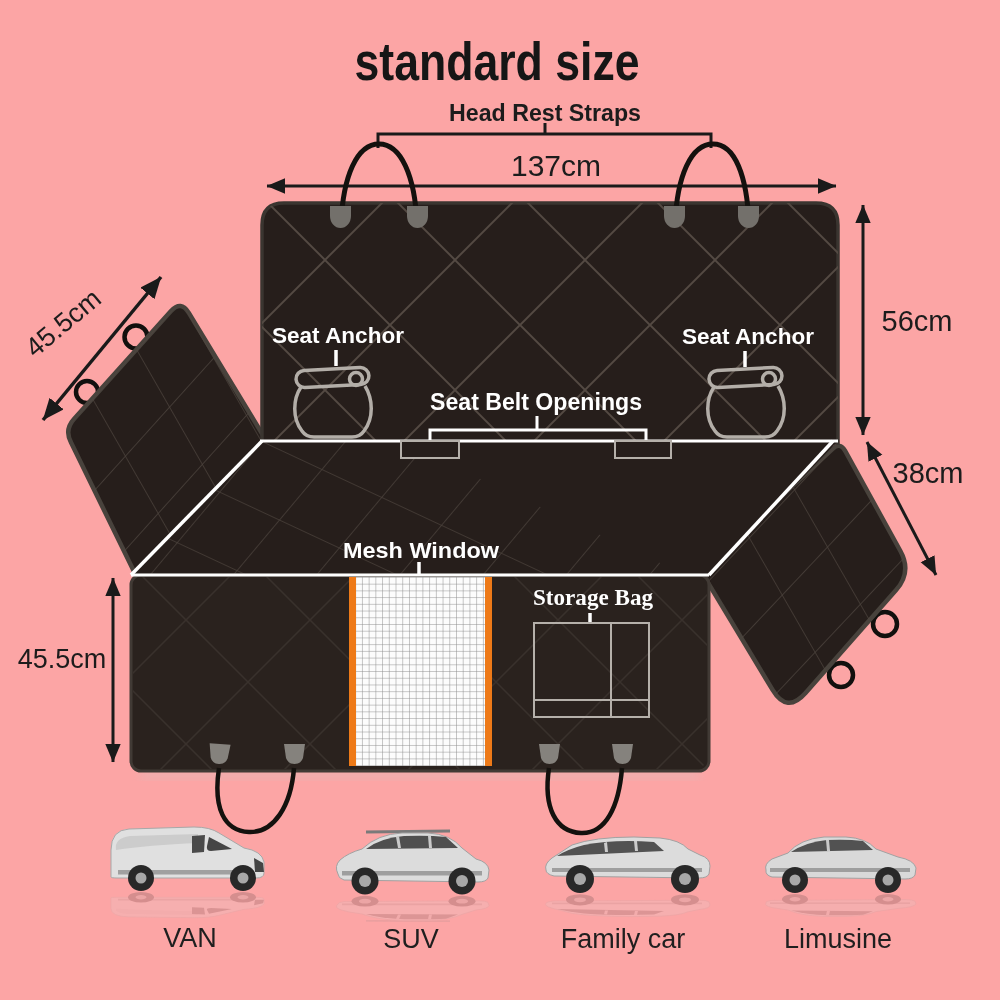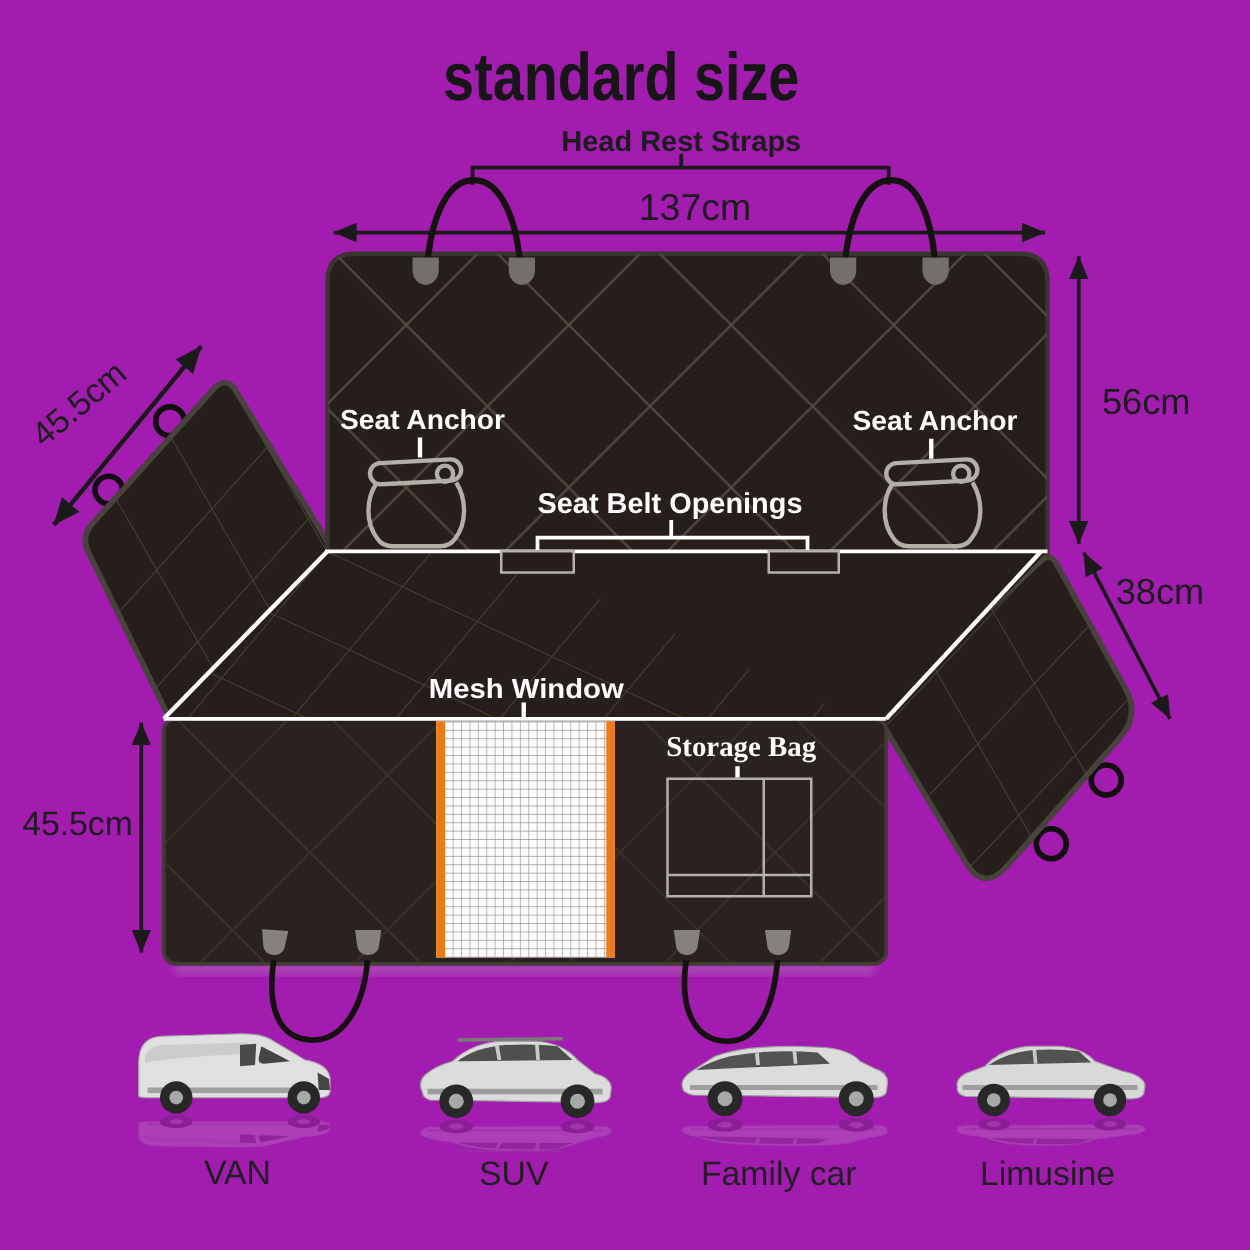--- a/index.html
+++ b/index.html
@@ -1,16 +1,16 @@
 <!DOCTYPE html>
 <html><head>
 <meta charset="utf-8">
 <style>
   html,body{margin:0;padding:0;background:#ffffff;}
-  #stage{position:relative;width:1000px;height:1000px;background:#a21caf;overflow:hidden;
+  #stage{position:relative;width:1000px;height:1000px;background:#fca5a5;overflow:hidden;
          font-family:"Liberation Sans",sans-serif;}
   svg{position:absolute;left:0;top:0;}
   text{font-family:"Liberation Sans",sans-serif;}
 </style>
 </head>
 <body>
 <div id="stage">
 <svg width="1000" height="1000" viewBox="0 0 1000 1000">
 <defs>
   <marker id="ah" markerWidth="10" markerHeight="8" refX="6.1" refY="2.6" orient="auto-start-reverse" markerUnits="strokeWidth">

